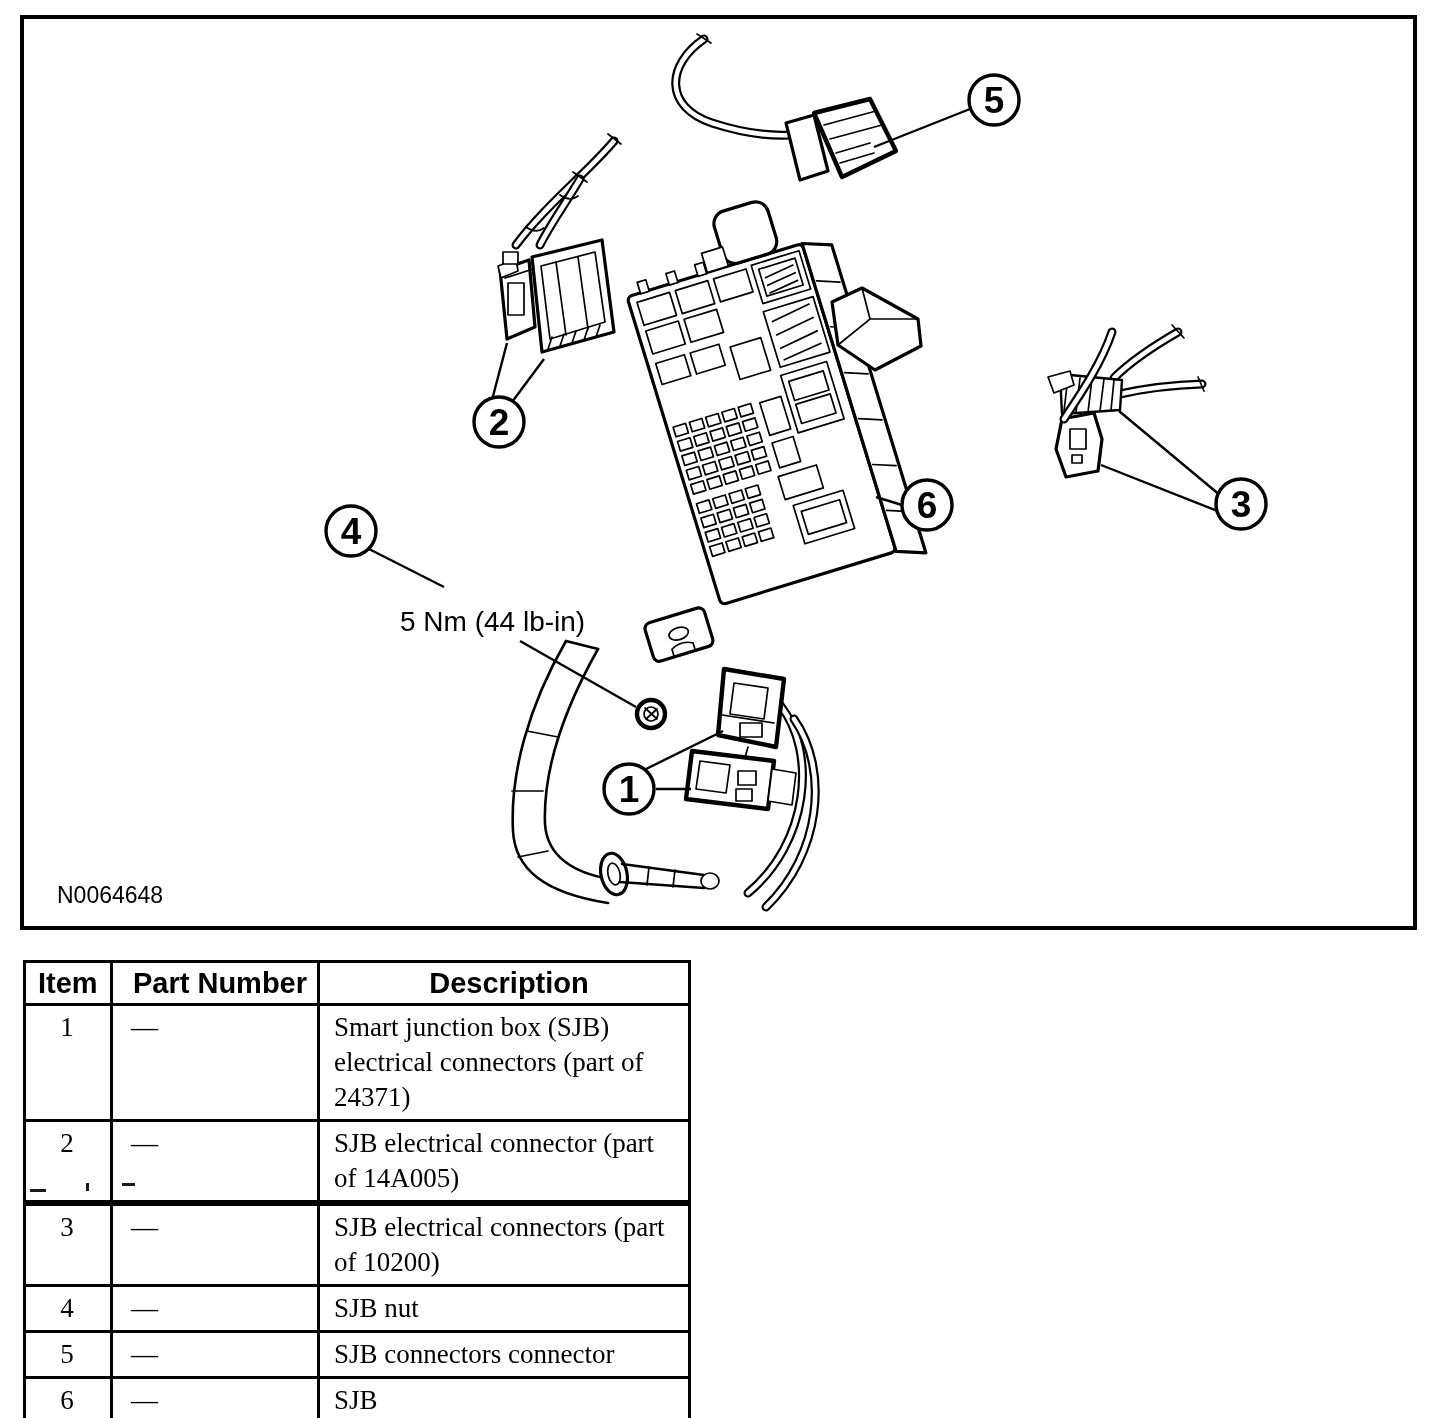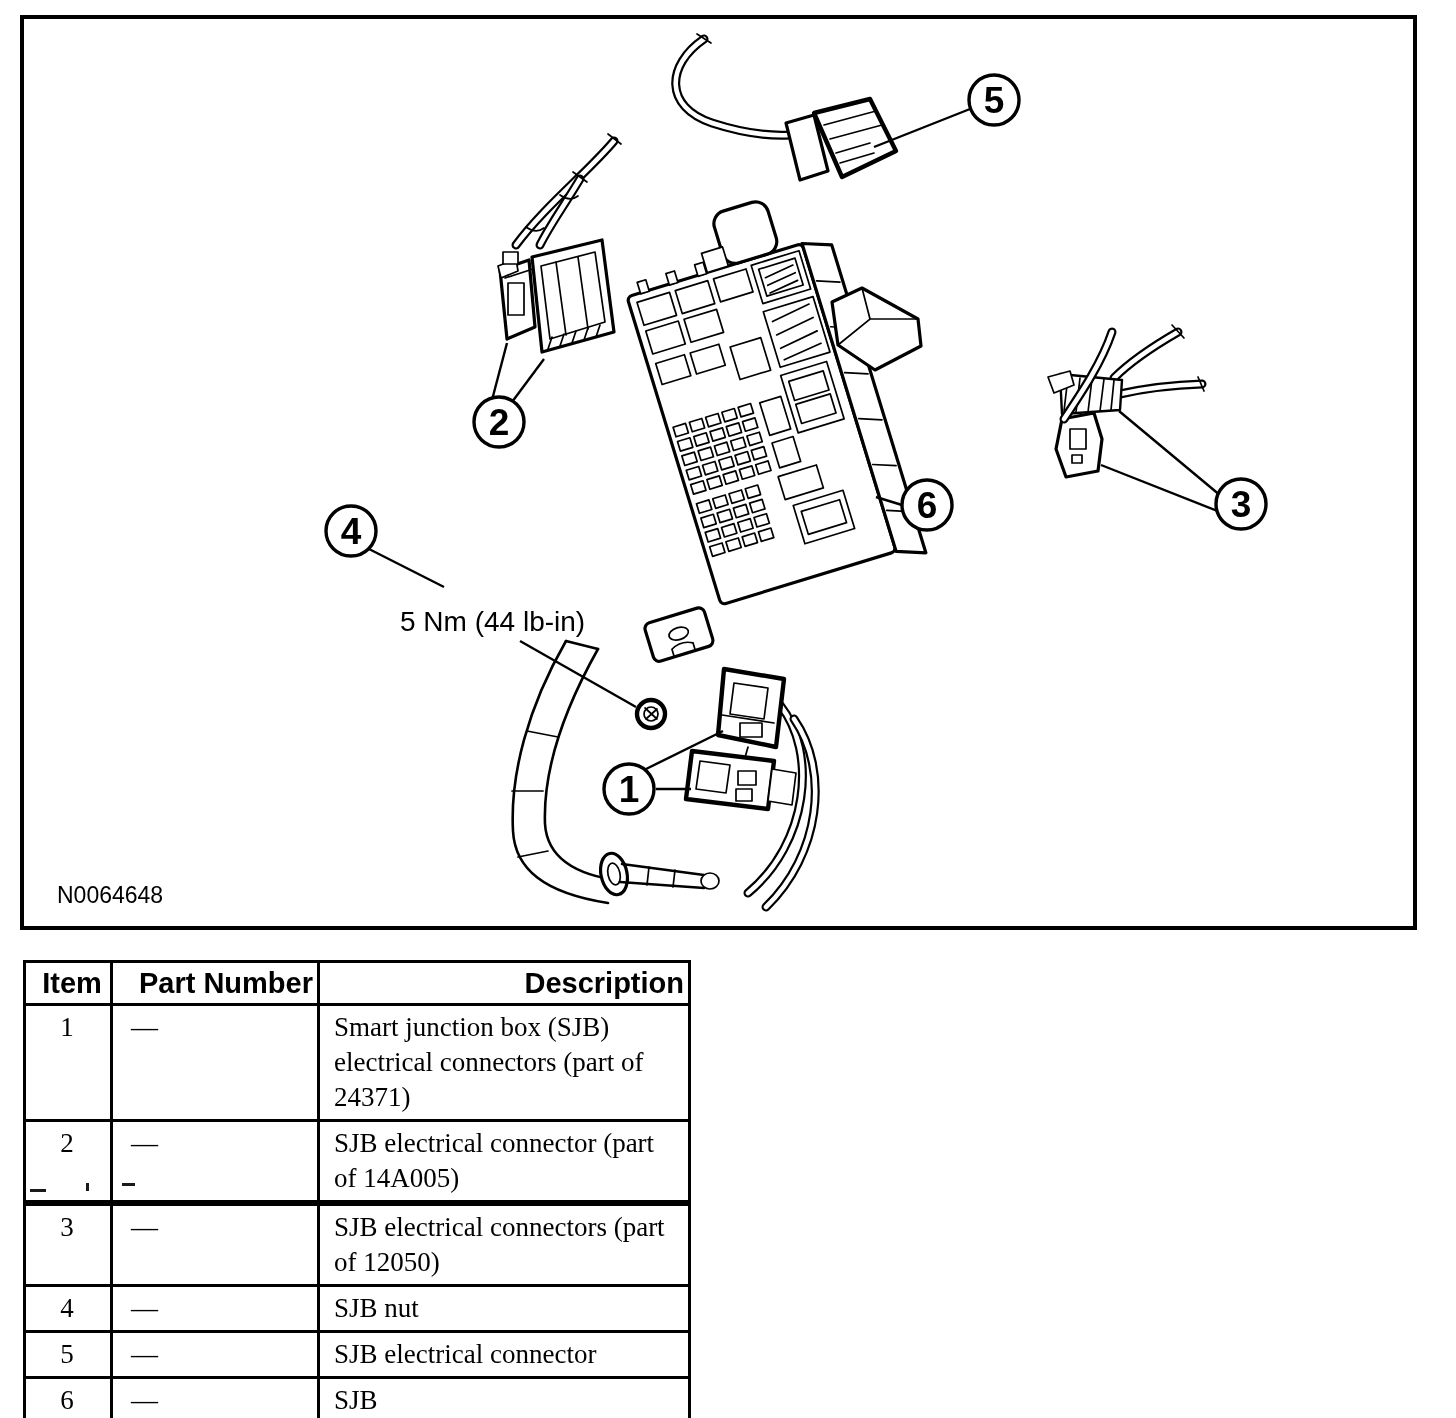--- a/index.html
+++ b/index.html
@@ -32,23 +32,23 @@
   .parts-table {
     position:absolute; left:23px; top:960px; width:665px;
     border-collapse:collapse; table-layout:fixed; background:#fff;
   }
   .parts-table col.c-item { width:87px; }
   .parts-table col.c-part { width:207px; }
   .parts-table col.c-desc { width:371px; }
   .parts-table th, .parts-table td { border:3px solid #000; }
   .parts-table th {
     font:bold 29px "Liberation Sans", sans-serif;
-    height:36px; text-align:right; padding:2px 4px 2px 14px; vertical-align:middle;
-  }
-  .parts-table th.h-item { text-align:center; padding-left:12px; }
+    height:36px; text-align:center; padding:2px 4px 2px 14px; vertical-align:middle;
+  }
+  .parts-table th.h-item { text-align:left; padding-left:12px; }
   .parts-table td {
     font:27px/35px "Liberation Serif", serif; vertical-align:top; padding:4px 6px 4px 14px;
   }
   .parts-table td.c-item { text-align:center; padding-left:4px; }
   .parts-table td.c-part { padding-left:18px; }
   .parts-table tbody tr:nth-child(1) td { height:100px; }
   .parts-table tbody tr:nth-child(2) td { height:70px; border-bottom-width:6px; }
   .parts-table tbody tr:nth-child(3) td { height:64px; }
   .parts-table tbody tr:nth-child(4) td { height:34px; }
   .parts-table tbody tr:nth-child(5) td { height:33px; }
@@ -310,31 +310,31 @@
           <td class="c-desc">Smart junction box (SJB) electrical connectors (part of 24371)</td>
         </tr>
         <tr>
           <td class="c-item">2</td>
           <td class="c-part">—</td>
           <td class="c-desc">SJB electrical connector (part of 14A005)</td>
         </tr>
         <tr>
           <td class="c-item">3</td>
           <td class="c-part">—</td>
-          <td class="c-desc">SJB electrical connectors (part of 12050)</td>
+          <td class="c-desc">SJB electrical connectors (part of 10200)</td>
         </tr>
         <tr>
           <td class="c-item">4</td>
           <td class="c-part">—</td>
           <td class="c-desc">SJB nut</td>
         </tr>
         <tr>
           <td class="c-item">5</td>
           <td class="c-part">—</td>
-          <td class="c-desc">SJB electrical connector</td>
+          <td class="c-desc">SJB connectors connector</td>
         </tr>
         <tr>
           <td class="c-item">6</td>
           <td class="c-part">—</td>
           <td class="c-desc">SJB</td>
         </tr>
       </tbody>
   </table>
 
   <div class="artifact" style="left:30px; top:1189px; width:16px; height:3px;"></div>

